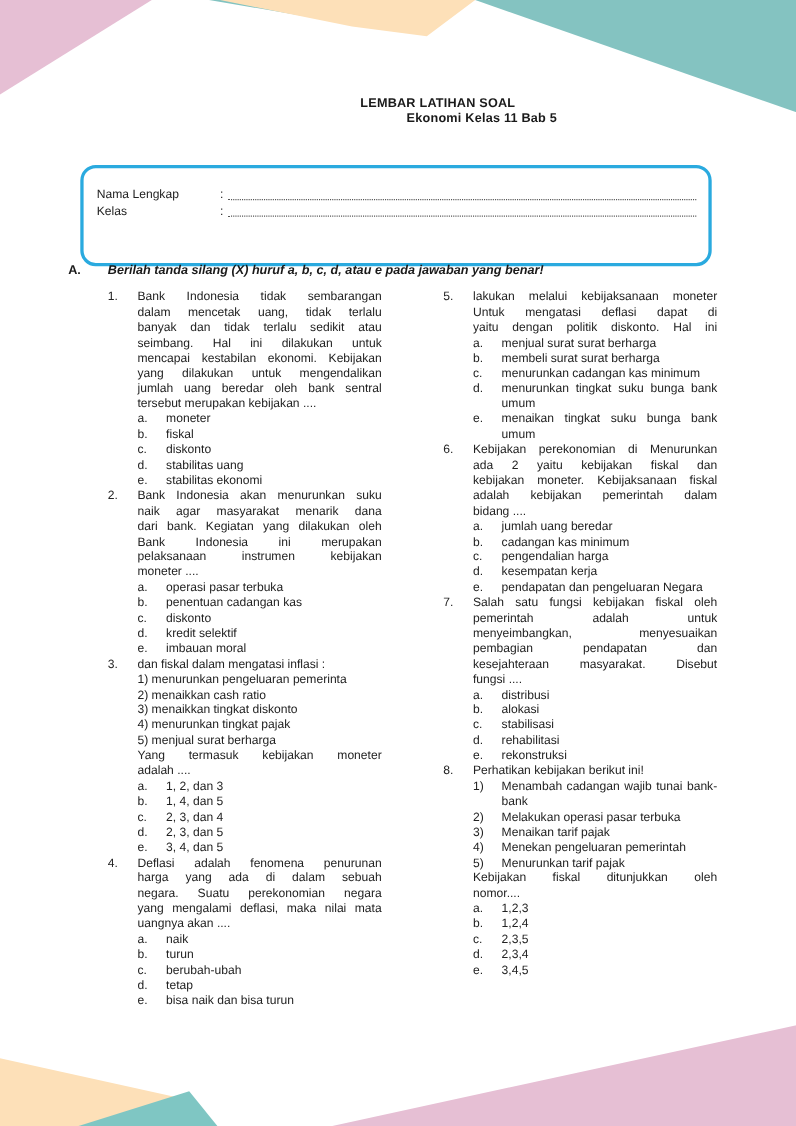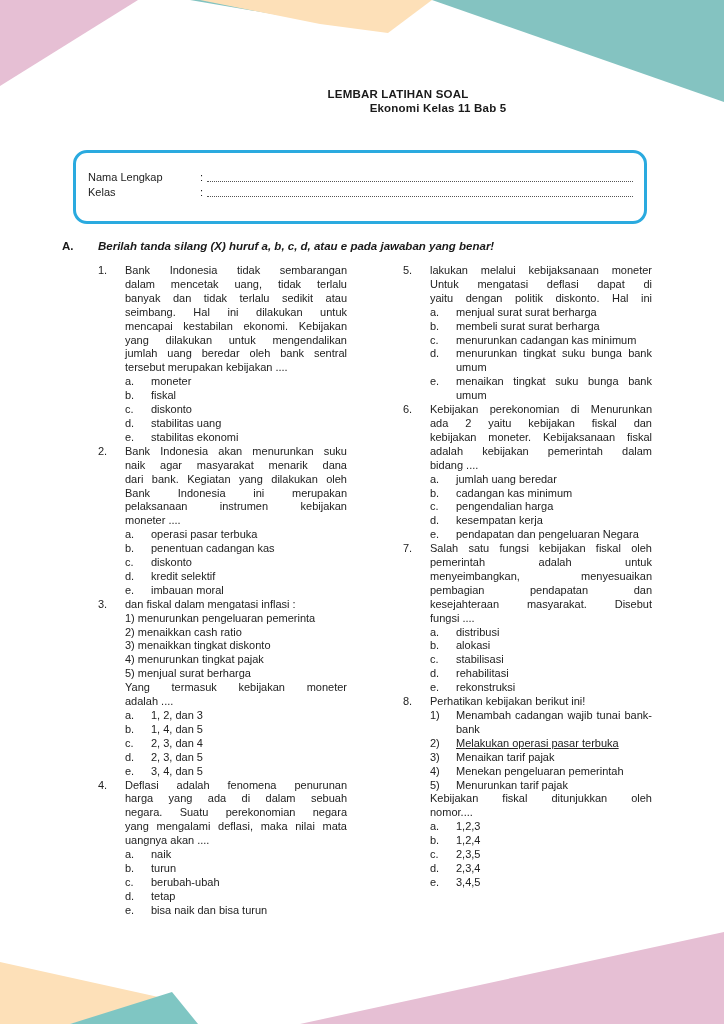--- a/index.html
+++ b/index.html
@@ -10,21 +10,21 @@
       color:#1a1a1a;
     }
     .deco { position:absolute; left:0; top:0; width:724px; height:1024px; z-index:0; }
     .page { position:absolute; left:0; top:0; width:724px; height:1024px; z-index:1; }
 
     .title { position:absolute; left:0; width:724px; text-align:center; font-weight:bold; font-size:11.5px; letter-spacing:0.2px;margin-left:36px; }
     .title.t1 { top:88px; }
     .title.t2 { top:102px;padding-left:40px; }
 
     .idbox {
-      position:absolute; left:73px; top:150px; width:574px; height:74px;
+      position:absolute; left:73px; top:150px; width:574px; height:92px;
       border:3px solid #2aaadf; border-radius:14px; box-sizing:border-box;
     }
     .idrow { position:absolute; left:12px; font-size:11px; color:#222; display:flex; width:545px; }
     .idrow .lbl { width:112px; }
     .idrow .dots { flex:1; border-bottom:1px dotted #555; height:10px; margin-left:4px; }
     .idrow.r1 { top:18px; }
     .idrow.r2 { top:33px; }
 
     .instr {
       position:absolute; left:62px; top:240px; font-size:11.5px; font-weight:bold; font-style:italic;
@@ -324,21 +324,21 @@
         <div class="body">
           <div class="stem">
             <span class="plain">Perhatikan kebijakan berikut ini!</span>
           </div>
           <div class="stmt">
             <span class="sl">1)</span>
             <span class="st" style="text-align: justify;">Menambah cadangan wajib tunai bank-bank</span>
           </div>
           <div class="stmt">
             <span class="sl">2)</span>
-            <span class="st" style="text-align: justify; text-decoration: underline;">Melakukan operasi pasar terbuka</span>
+            <span class="st" style="text-align: justify;">Melakukan operasi pasar terbuka</span>
           </div>
           <div class="stmt">
             <span class="sl">3)</span>
             <span class="st" style="text-align: justify;">Menaikan tarif pajak</span>
           </div>
           <div class="stmt">
             <span class="sl">4)</span>
             <span class="st" style="text-align: justify;">Menekan pengeluaran pemerintah</span>
           </div>
           <div class="stmt">

